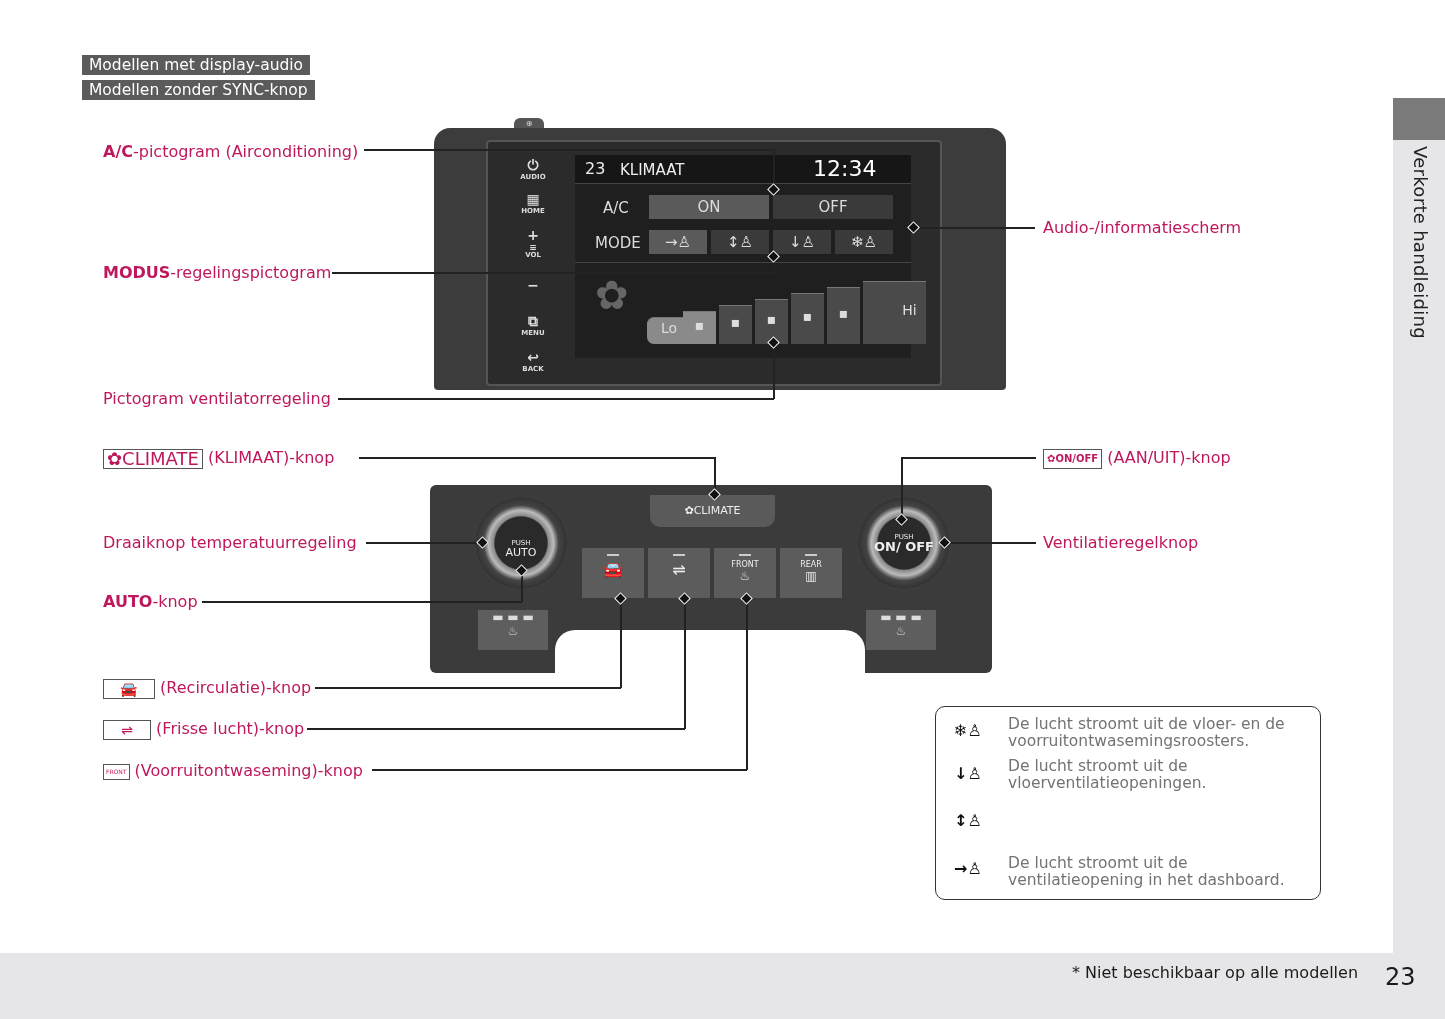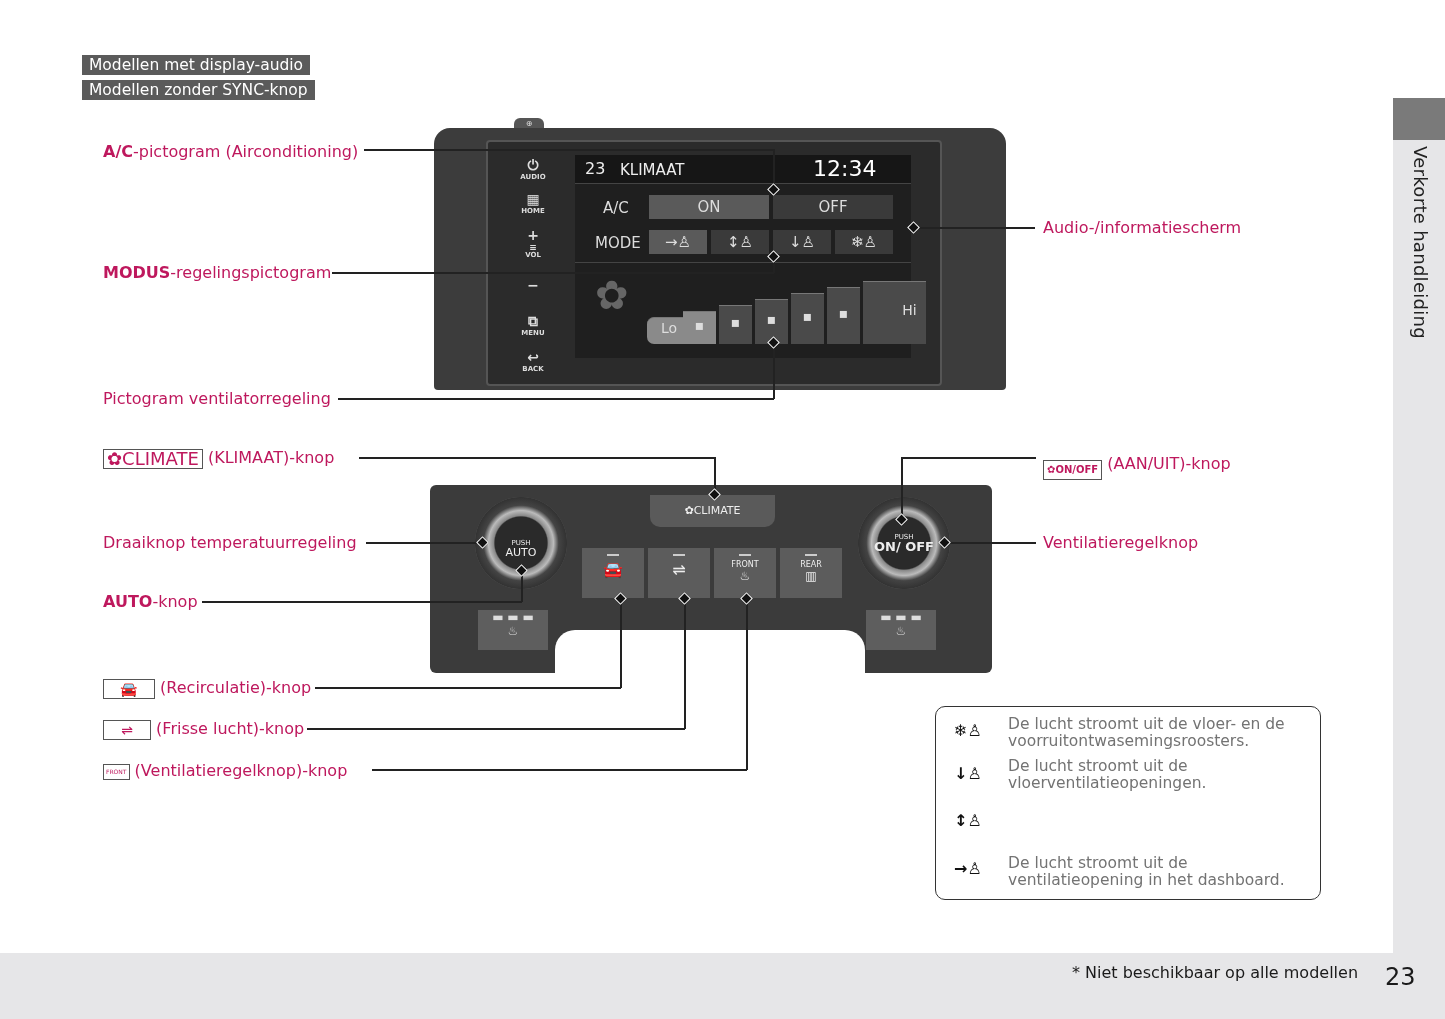--- a/index.html
+++ b/index.html
@@ -120,25 +120,25 @@
     <div>♨</div>
   </div>
 
 <div class="lbl" style="left:103px;top:142px;"><b>A/C</b><span>-pictogram (Airconditioning)</span></div>
 <div class="lbl" style="left:103px;top:263px;"><b>MODUS</b><span>-regelingspictogram</span></div>
 <div class="lbl" style="left:103px;top:389px;text-align:right;">Pictogram ventilatorregeling</div>
 <div class="lbl" style="left:1043px;top:218px;">Audio-/informatiescherm</div>
 <div class="lbl" style="left:103px;top:448px;"><span class="icon-box" style="font-size:18px;">✿CLIMATE</span> <span>(KLIMAAT)-knop</span></div>
 <div class="lbl" style="left:103px;top:533px;">Draaiknop temperatuurregeling</div>
 <div class="lbl" style="left:103px;top:592px;"><b>AUTO</b><span>-knop</span></div>
-<div class="lbl" style="left:1043px;top:448px;"><span class="icon-box" style="font-size:10px;font-weight:bold;margin-top:12px;">✿ON/OFF</span> <span>(AAN/UIT)-knop</span></div>
+<div class="lbl" style="left:1043px;top:448px;"><span class="icon-box" style="font-size:10px;font-weight:bold;">✿ON/OFF</span> <span>(AAN/UIT)-knop</span></div>
 <div class="lbl" style="left:1043px;top:533px;">Ventilatieregelknop</div>
 <div class="lbl" style="left:103px;top:678px;"><span class="icon-box" style="font-size:14px;width:44px;text-align:center;">🚘</span> <span>(Recirculatie)-knop</span></div>
 <div class="lbl" style="left:103px;top:719px;"><span class="icon-box" style="font-size:14px;width:40px;text-align:center;">⇌</span> <span>(Frisse lucht)-knop</span></div>
-<div class="lbl" style="left:103px;top:761px;"><span class="icon-box" style="font-size:6px;line-height:10px;padding:2px;">FRONT</span> <span>(Ventilatieregelknop)-knop</span></div>
+<div class="lbl" style="left:103px;top:761px;"><span class="icon-box" style="font-size:6px;line-height:10px;padding:2px;">FRONT</span> <span>(Voorruitontwaseming)-knop</span></div>
 
 <div class="line" style="left:364px;top:149px;width:410px;height:1.5px;"></div>
 <div class="line" style="left:773px;top:149px;width:1.5px;height:40px;"></div>
 <div class="dot" style="left:769px;top:185px;"></div>
 <div class="line" style="left:332px;top:272px;width:442px;height:1.5px;"></div>
 <div class="line" style="left:773px;top:256px;width:1.5px;height:17px;"></div>
 <div class="dot" style="left:769px;top:252px;"></div>
 <div class="line" style="left:338px;top:398px;width:436px;height:1.5px;"></div>
 <div class="line" style="left:773px;top:342px;width:1.5px;height:57px;"></div>
 <div class="dot" style="left:769px;top:338px;"></div>

